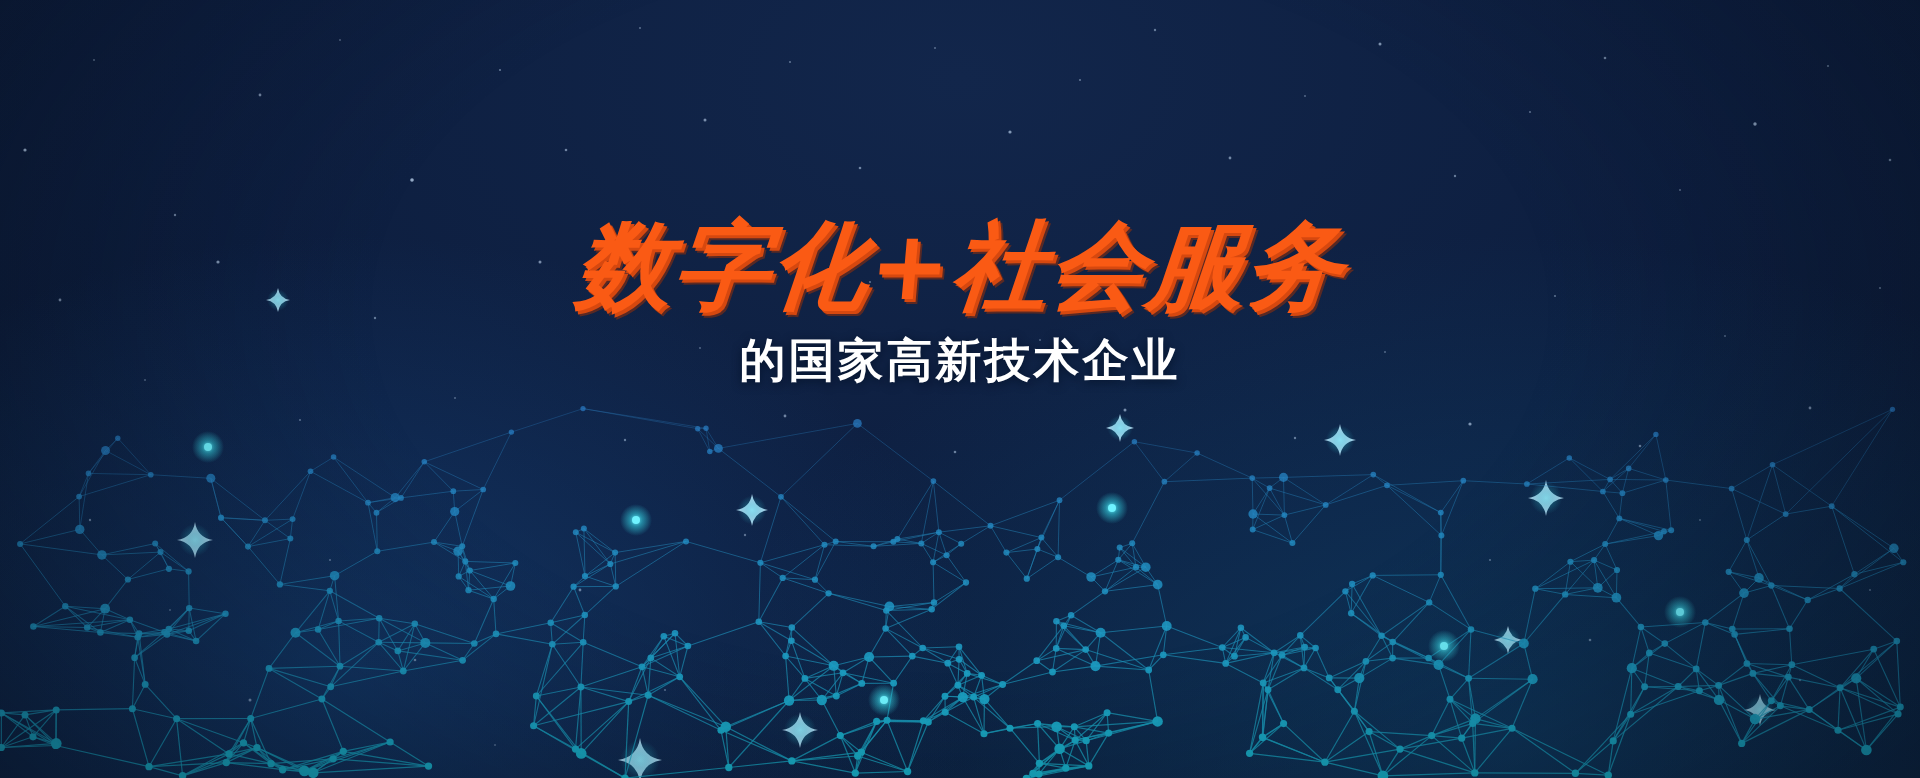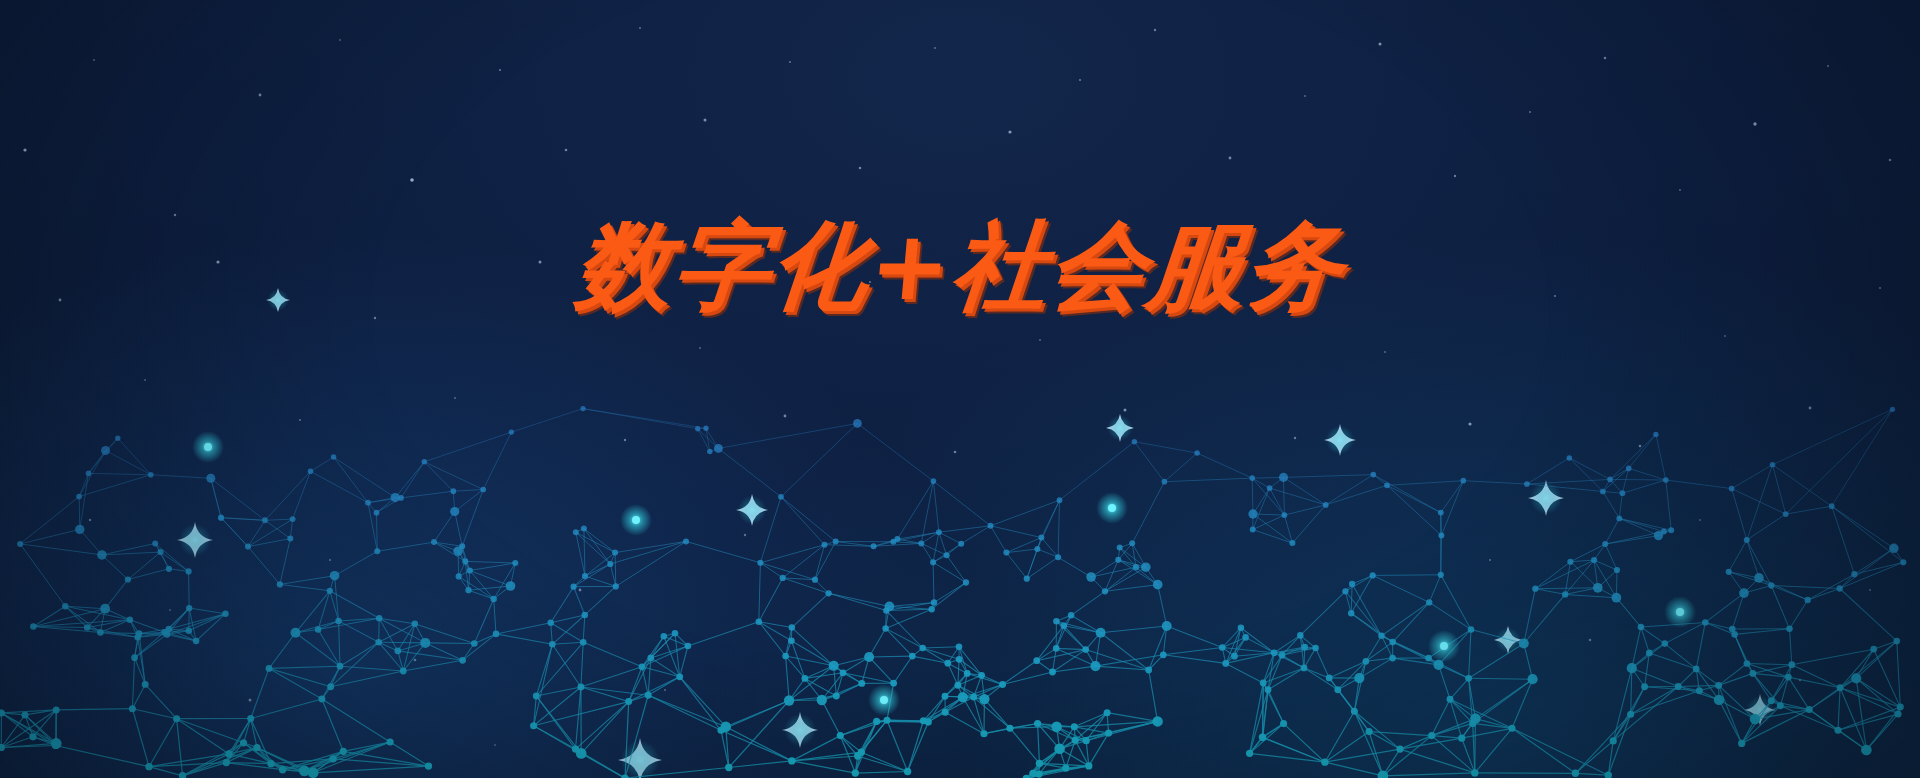--- a/index.html
+++ b/index.html
@@ -1681,15 +1681,16 @@
         <circle cx="884" cy="700" r="4" fill="#6ff3ff"></circle>
         <circle cx="1680" cy="612" r="16" fill="url(#glowTeal)"></circle>
         <circle cx="1680" cy="612" r="4" fill="#6ff3ff"></circle>
       </g>
   </svg>
 
   <div class="layer vignette"></div>
 
   <div class="text-block">
     <h1 class="headline">数字化+社会服务</h1>
+    <p class="subtitle">的国家高新技术企业</p>
   </div>
 
 </div>
 
 </body></html>

